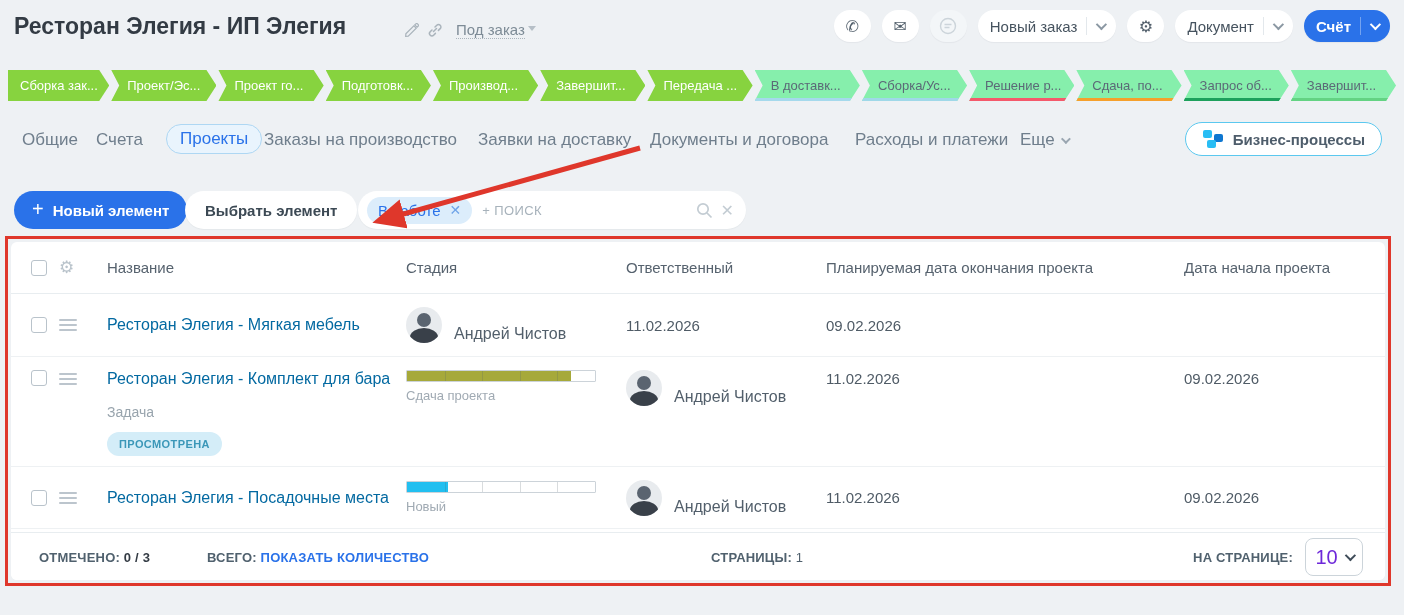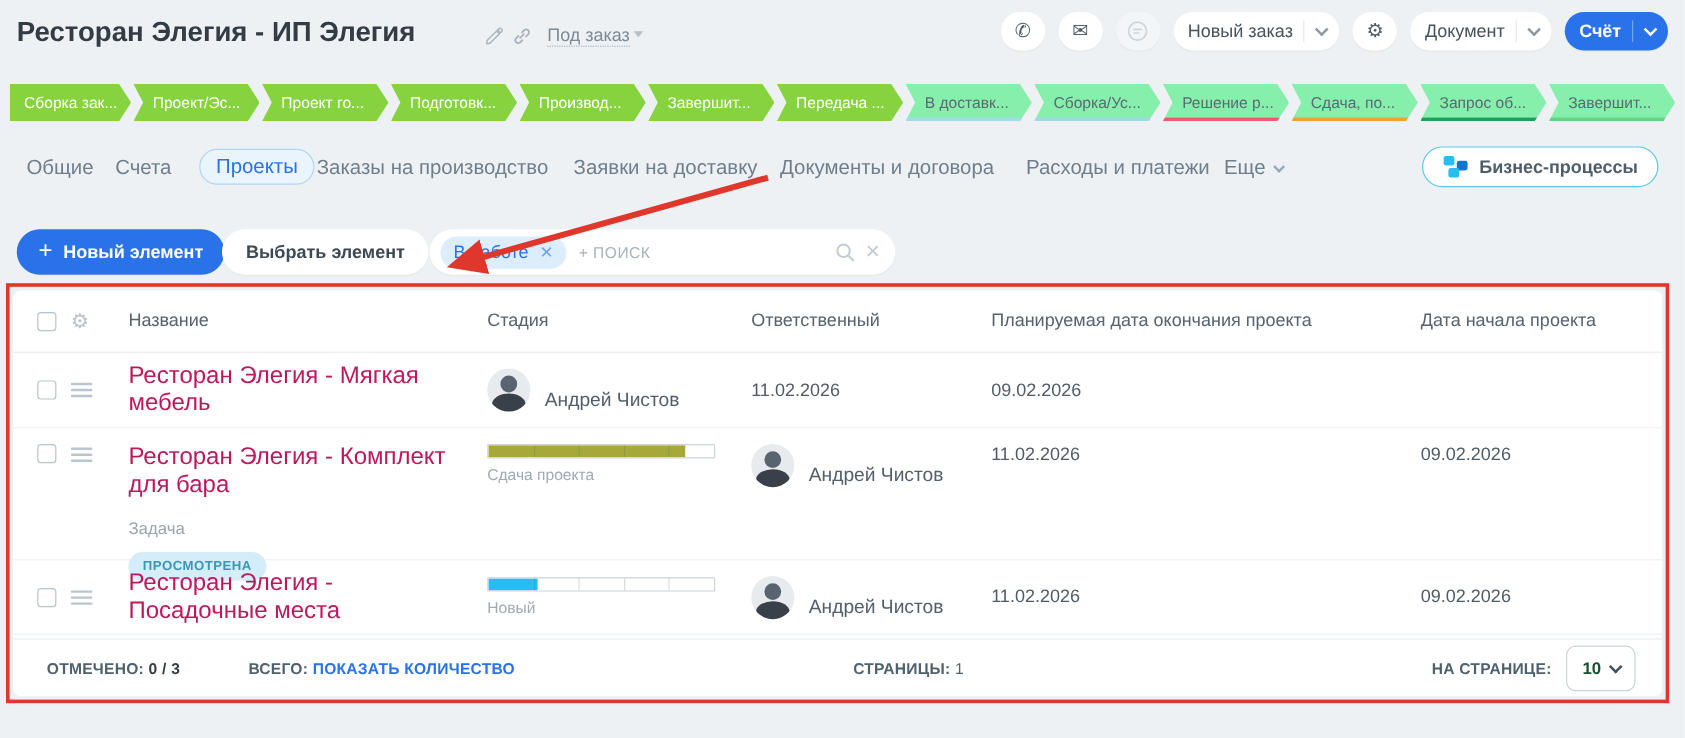--- a/index.html
+++ b/index.html
@@ -61,21 +61,21 @@
   .grid-row { border-bottom:1px solid #eef1f3; }
   .grid-row.h1 { height:63px; }
   .grid-row.h2 { height:110px; align-items:start; padding-top:13px; }
   .grid-row.h3 { height:62px; }
   .cell-pad { padding-left:10px; }
 
   .cb { width:16px; height:16px; border:1px solid #b9c3cb; border-radius:3px; background:#fff; cursor:pointer; }
   .gear { color:#b9c3cb; font-size:17px; cursor:pointer; }
   .burger { width:18px; cursor:pointer; }
   .burger div { height:2px; background:#bcc5cd; margin:3px 0; border-radius:1px; }
-  .row-link { color:#be185d; font-size:20px; cursor:pointer; text-decoration:none; }
+  .row-link { color:#0369a1; font-size:16px; cursor:pointer; text-decoration:none; }
 
   .stagebar { width:190px; }
   .bar { position:relative; width:190px; height:12px; background:#fff; border:1px solid #ccd3d9; border-radius:1px; overflow:hidden; }
   .bar .fill { position:absolute; left:0; top:0; bottom:0; }
   .bar .sep { position:absolute; top:0; bottom:0; width:1px; background:rgba(80,95,105,.22); }
   .bar-label { font-size:13px; color:#a0aab3; margin-top:6px; white-space:nowrap; }
 
   .resp { display:flex; align-items:flex-end; gap:12px; }
   .avatar { width:36px; height:36px; border-radius:50%; background:#e8ebee; overflow:hidden; position:relative; flex:0 0 36px; }
   .avatar .head { position:absolute; left:11px; top:6px; width:14px; height:14px; border-radius:50%; background:#5a6470; }
@@ -86,21 +86,21 @@
   .task-label { font-size:14px; color:#98a4ad; margin-top:16px; }
   .task-badge { display:inline-block; margin-top:12px; background:#d4edf8; color:#3b97b8; font-size:11px; font-weight:bold; letter-spacing:.4px; padding:6px 12px; border-radius:13px; cursor:pointer; }
 
   
   .card-footer { position:absolute; left:0; right:0; bottom:0; height:48px; border-top:1px solid #e8edf0; background:#fff; font-size:13px; }
   .f-item { position:absolute; top:17px; white-space:nowrap; letter-spacing:.2px; }
   .f-label { font-weight:bold; color:#50616e; }
   .f-strong { font-weight:bold; color:#333b44; }
   .f-link { font-weight:bold; color:#2a72e9; cursor:pointer; }
   .perpage-box { position:absolute; right:22px; top:5px; width:58px; height:38px; border:1px solid #ccd4da; border-radius:8px; background:#fff; display:flex; align-items:center; justify-content:center; gap:7px; cursor:pointer; }
-  .perpage-box .val { font-size:14px; font-weight:bold; color:#14532d; }
+  .perpage-box .val { font-size:20px; font-weight:normal; color:#6d28d9; }
   .perpage-box .chev { border-color:#3f4c59; }
 
   .arrow-svg { position:absolute; left:0; top:0; width:1404px; height:615px; pointer-events:none; z-index:50; }
   svg.mini { display:block; }
 </style>
 </head>
 <body>
 
 <div class="titlebar">
   <div class="page-title">Ресторан Элегия - ИП Элегия</div>

